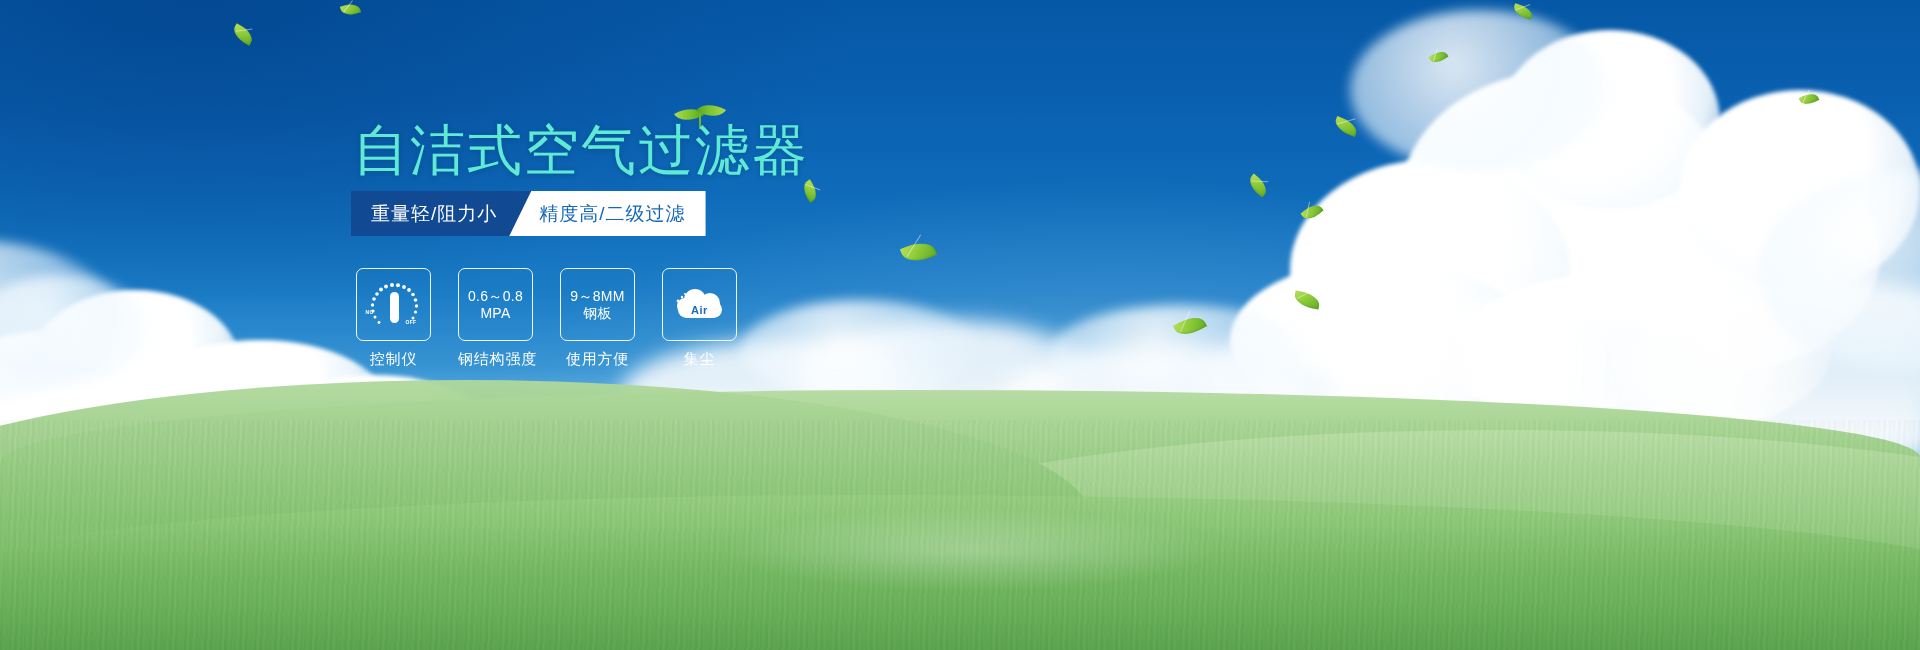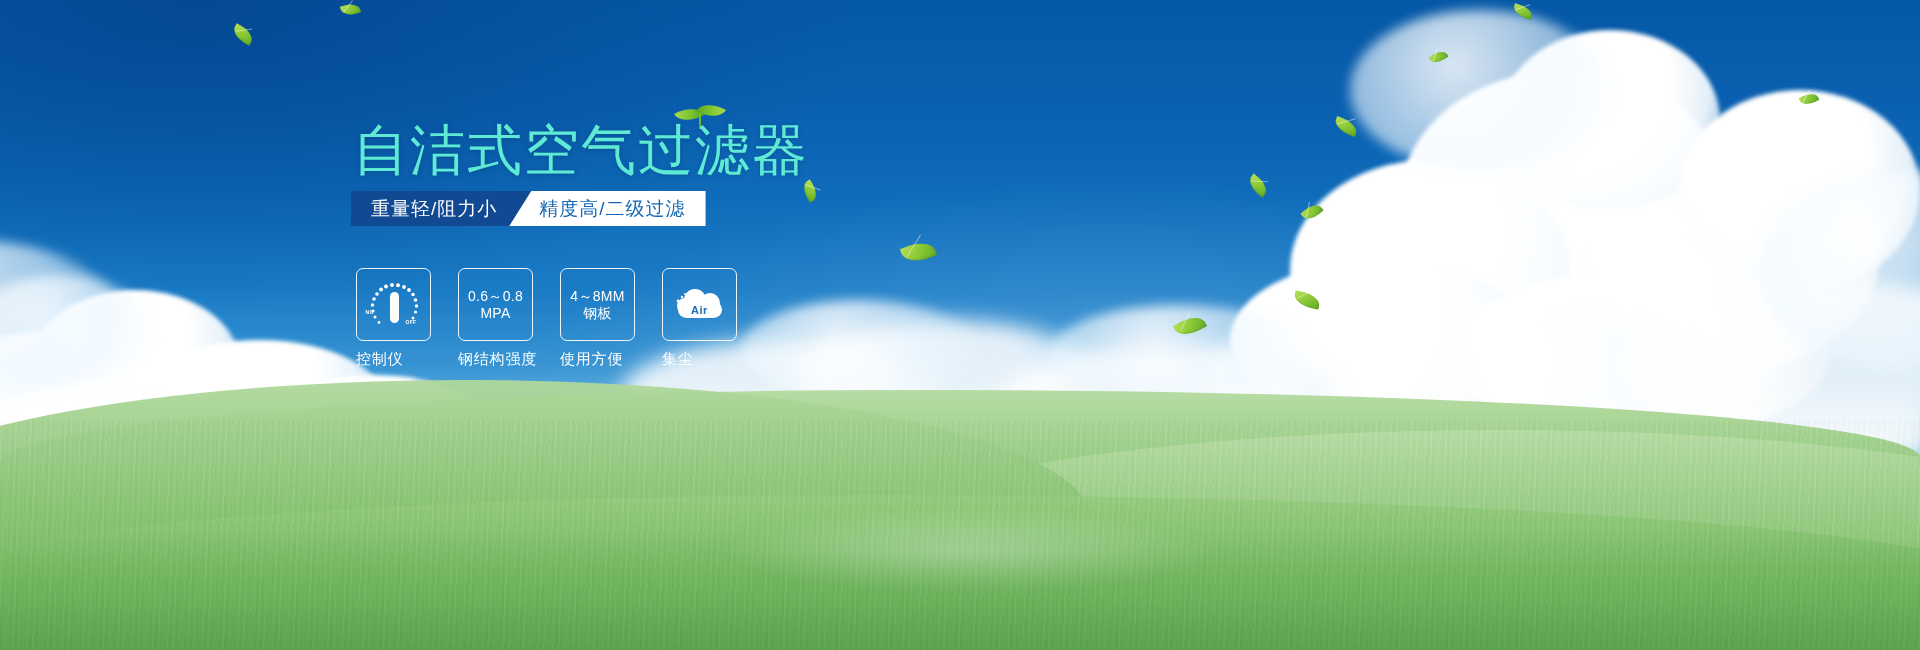--- a/index.html
+++ b/index.html
@@ -174,21 +174,21 @@
     left: 23px; top: 20px;
     width: 2px; height: 16px;
     background: #6fb726;
   }
 
   
   .subtitle-bar {
     position: absolute;
     left: 351px;
     top: 191px;
-    height: 35px;
+    height: 45px;
     display: flex;
     align-items: stretch;
     border-radius: 15px;
   }
   .sub-left {
     display: flex;
     align-items: center;
     justify-content: center;
     background: #114a92;
     color: #ffffff;
@@ -234,21 +234,21 @@
   }
   .feature-box .txt {
     font-size: 14px;
     line-height: 17px;
     text-align: center;
     letter-spacing: .3px;
     white-space: nowrap;
   }
   .feature-label {
     margin-top: 9px;
-    text-align: left;
+    text-align: center;
     color: #ffffff;
     font-size: 15px;
     letter-spacing: .8px;
     white-space: nowrap;
     font-family: Liberation Serif, serif;
   }
 
   
   .ico-gauge { position: relative; width: 56px; height: 52px; }
   .gauge-dots { position: absolute; left: 0; top: 0; width: 56px; height: 52px; }
@@ -434,21 +434,21 @@
         <div class="feature-box">
           <div class="txt">0.6～0.8</div>
           <div class="txt">MPA</div>
         </div>
         <div class="feature-label">钢结构强度</div>
       </div>
 
 
       <div class="feature">
         <div class="feature-box">
-          <div class="txt">4～8MM</div>
+          <div class="txt">9～8MM</div>
           <div class="txt">钢板</div>
         </div>
         <div class="feature-label">使用方便</div>
       </div>
 
       <div class="feature">
         <div class="feature-box">
           <div class="ico-air">
             <div class="air-cloud" style="left:10px; top:6px;  width:22px; height:22px;"></div>
             <div class="air-cloud" style="left:26px; top:10px; width:20px; height:20px;"></div>

